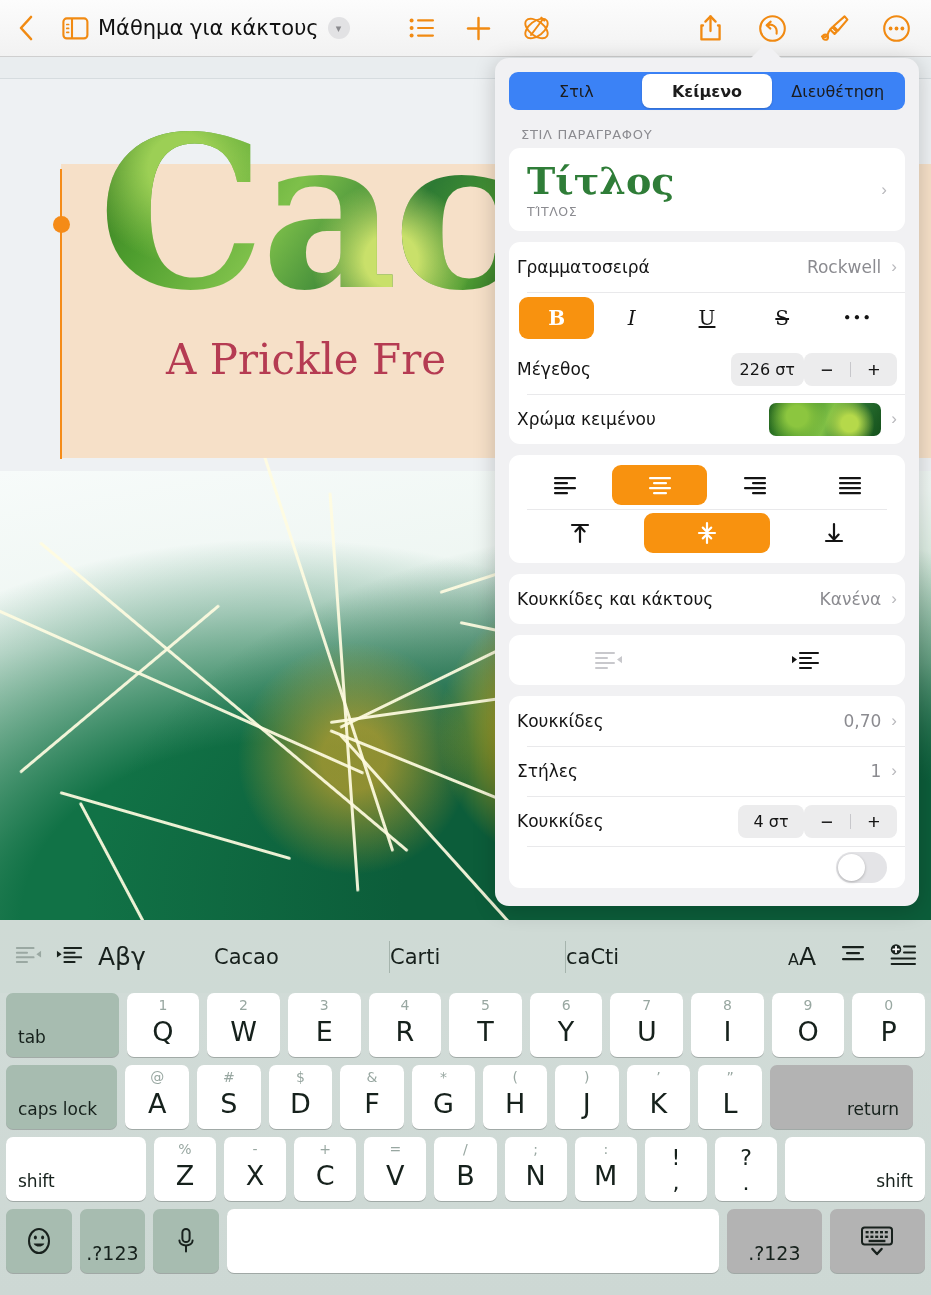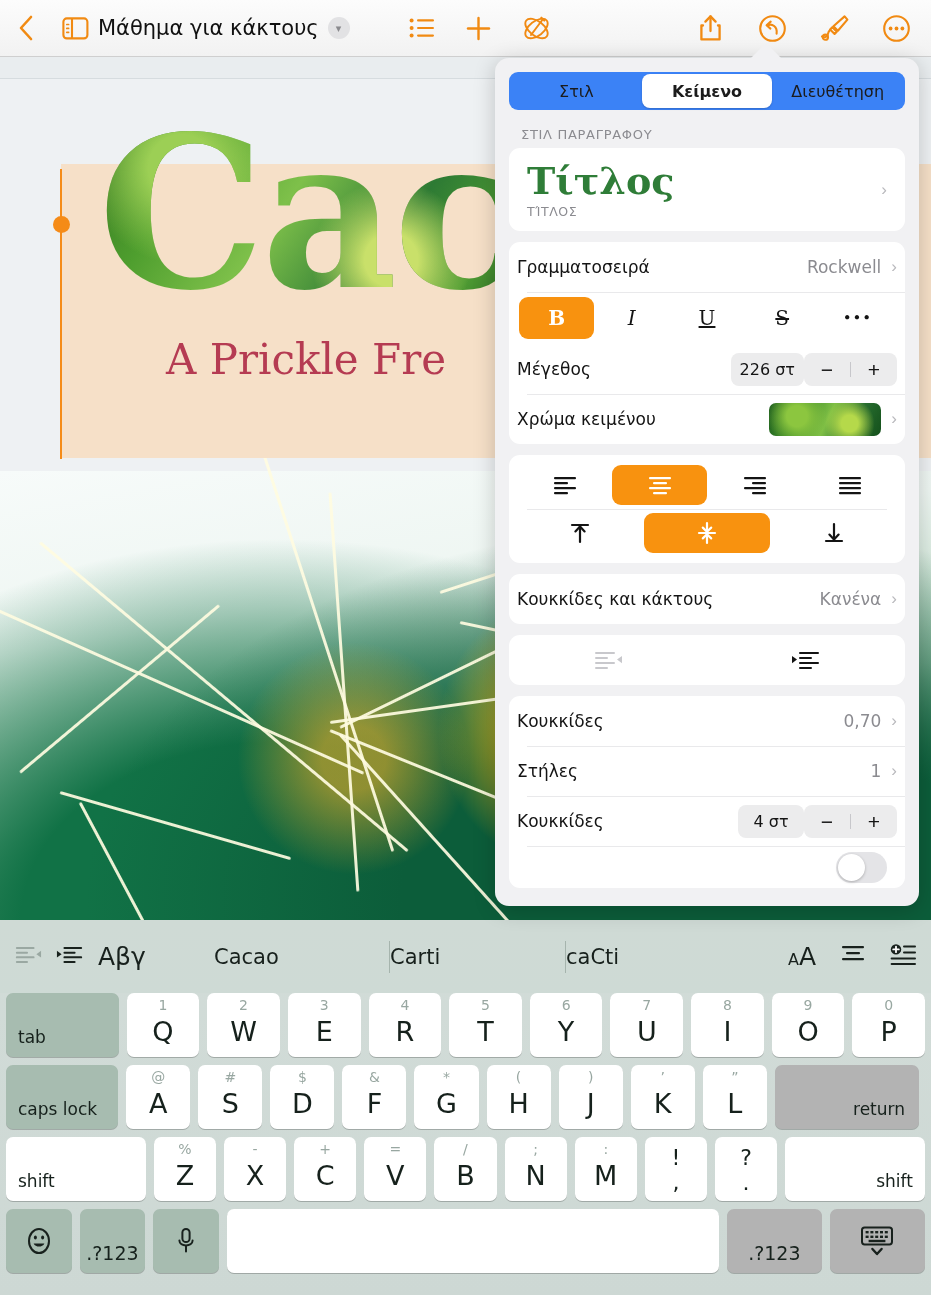--- a/index.html
+++ b/index.html
@@ -648,21 +648,21 @@
             <span class="main">J</span>
           </div>
         <div class="key">
             <span class="alt">’</span>
             <span class="main">K</span>
           </div>
         <div class="key">
             <span class="alt">”</span>
             <span class="main">L</span>
           </div>
-        <div class="key grey" style="flex:2.25;margin-right:6px">
+        <div class="key grey" style="flex:2.25;margin-right:12px">
           <span class="main" style="position:absolute;right:14px;bottom:10px;top:auto">return</span>
         </div>
       </div>
 
       <div class="kb-row">
         <div class="key lite" style="flex:2.25">
           <span class="main" style="position:absolute;left:12px;bottom:10px;top:auto">shift</span>
         </div>
         <div class="key">
             <span class="alt">%</span>

